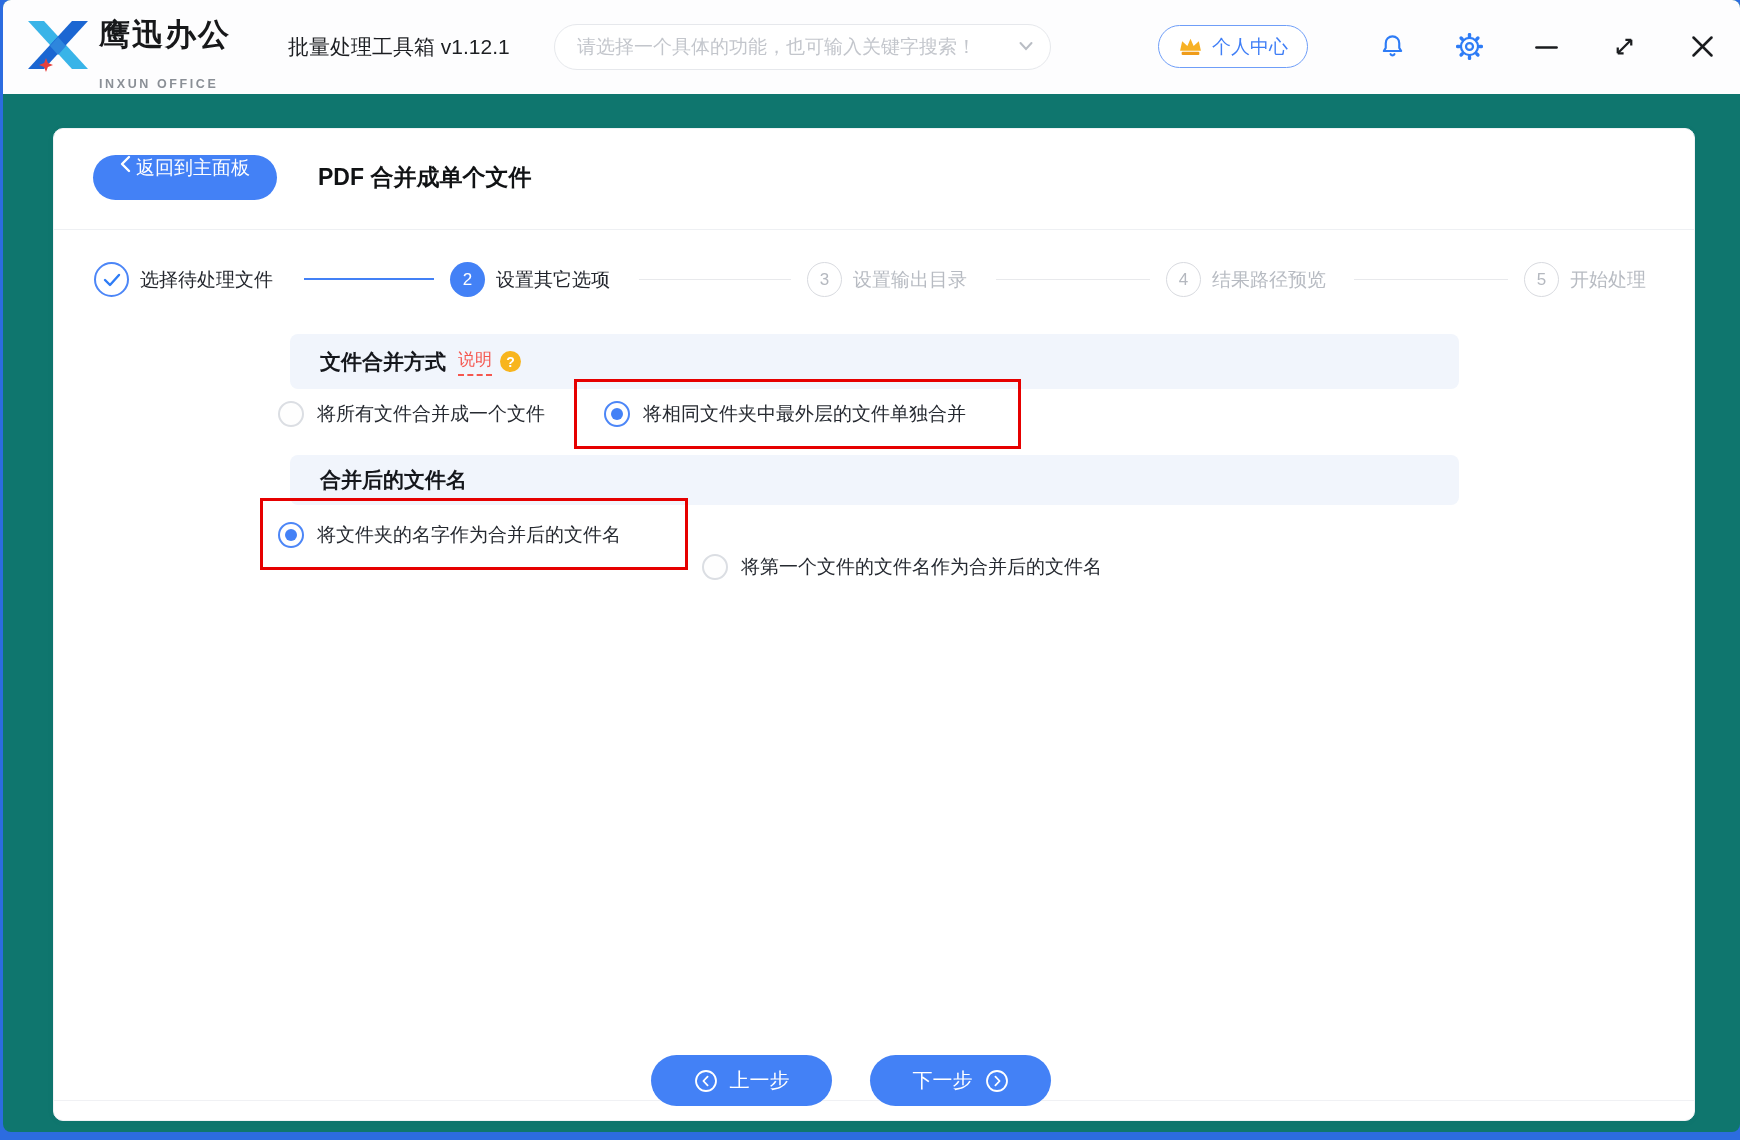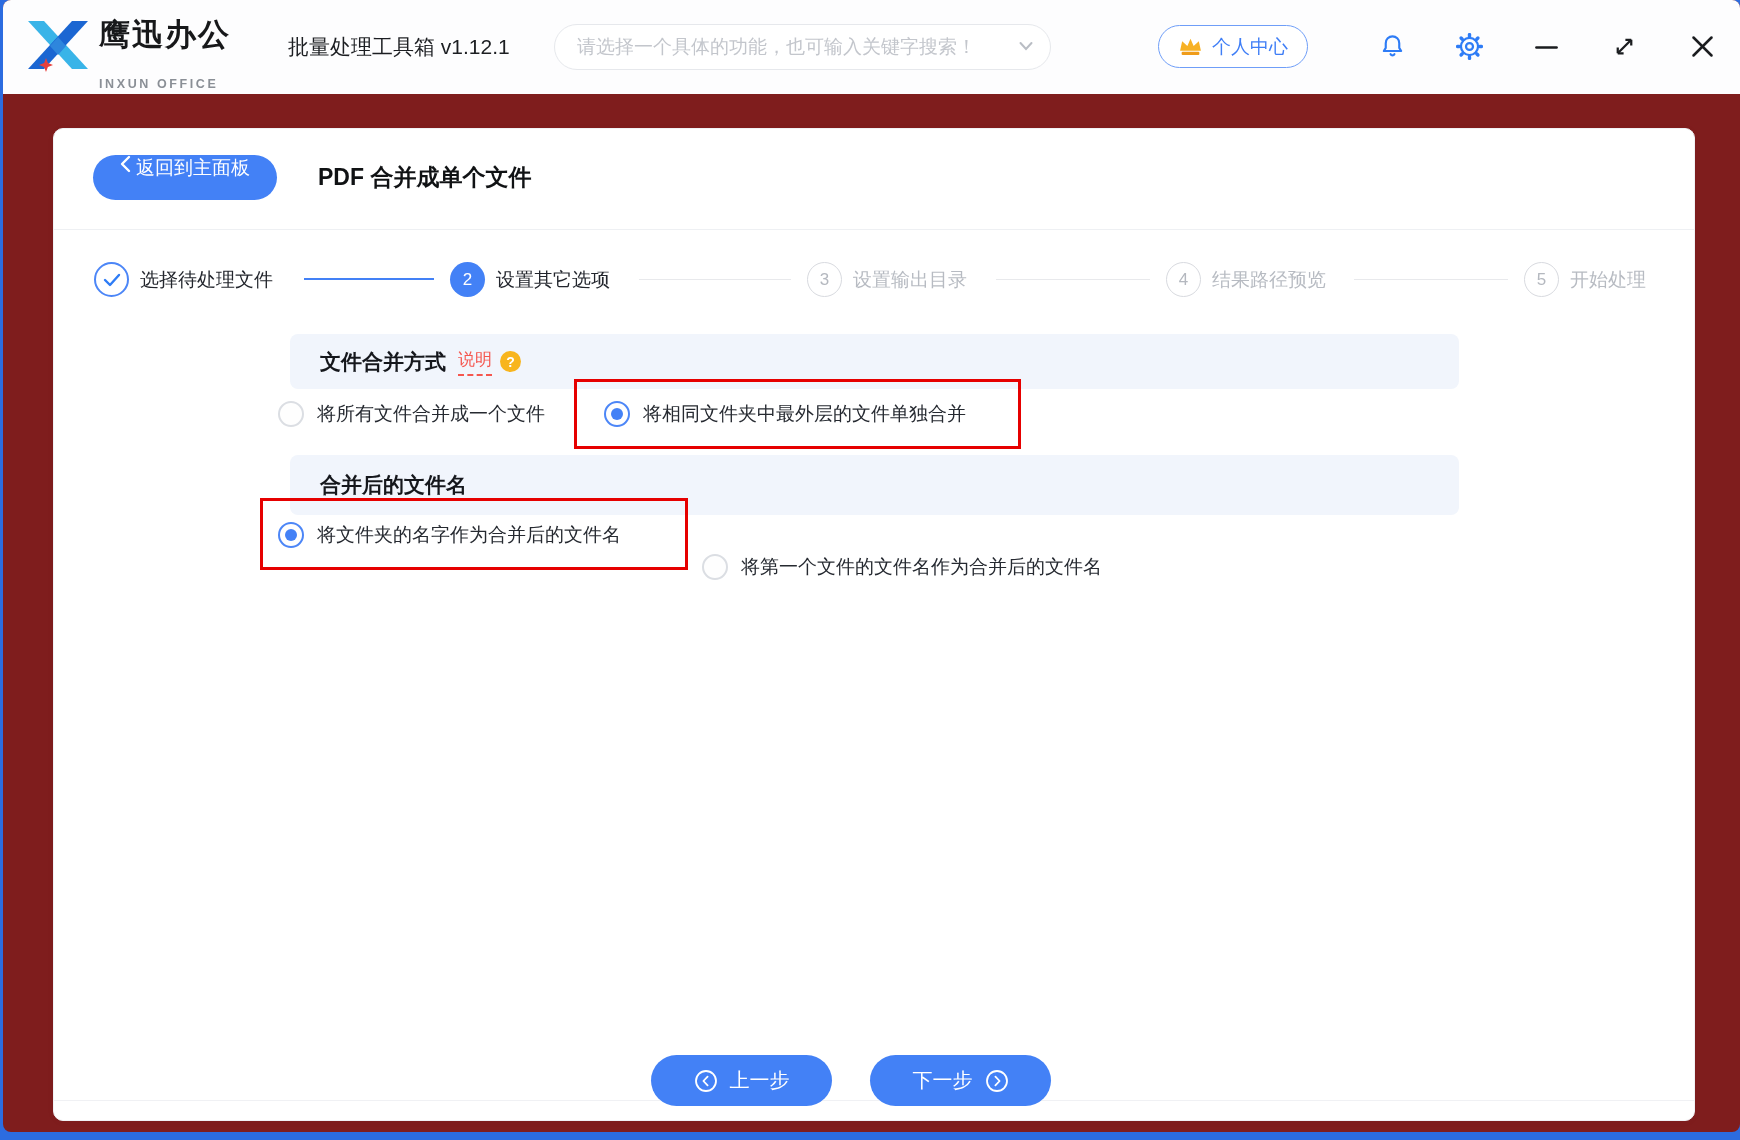--- a/index.html
+++ b/index.html
@@ -1,21 +1,21 @@
 <!DOCTYPE html>
 <html style="--primary: #4381f6; --highlight-red: #e60000; --accent-orange: #f8b51e; --danger-text: #f5564e; --section-bar-bg: #f1f5fc; --step-inactive: #b7bbc2; --dark-text: #23262d;"><head>
 <meta charset="utf-8">
 <style>
   * { margin:0; padding:0; box-sizing:border-box; }
   html,body { width:1740px; height:1140px; overflow:hidden; font-family:"Liberation Sans","DejaVu Sans",sans-serif; }
   body { background:#2c6ce0; }
 
   .window {
     position:absolute; left:3px; top:0; right:0; bottom:8px;
-    background:#7f1d1d; border-radius:8px; overflow:hidden;
+    background:#0f766e; border-radius:8px; overflow:hidden;
   }
 
   
   .hdr { position:absolute; left:0; top:0; right:0; height:94px; background:#fdfdfe; }
   .logo { position:absolute; left:22px; top:15px; width:66px; height:62px; }
   .brand { position:absolute; left:96px; top:17px; }
   .brand-cn { font-size:31px; font-weight:bold; color:#17181a; letter-spacing:2px; line-height:36px; }
   .brand-en { font-size:12.5px; color:#8a8f96; letter-spacing:2.6px; font-weight:bold;margin-top:24px; }
   .app-title { position:absolute; left:285px; top:33px; font-size:21px; color:#1c1e22; }
 
@@ -59,21 +59,21 @@
   .step-l { font-size:19px; color:var(--dark-text,#23262d); white-space:nowrap; }
   .step-l.dim { color:var(--step-inactive,#b7bbc2); }
   .conn { position:absolute; }
   .conn.blue { top:149px; height:2px; background:var(--primary,#4381f6); }
   .conn.gray { top:150px; height:1px; background:#e8e9ec; }
 
   
   .sec-bar { position:absolute; left:236px; width:1169px; background:var(--section-bar-bg,#f1f5fc);
     border-radius:8px; display:flex; align-items:center; padding:0 30px; gap:12px; }
   .sec-bar.b1 { top:205px; height:55px; }
-  .sec-bar.b2 { top:326px; height:60px;font-family:Liberation Mono, monospace; }
+  .sec-bar.b2 { top:326px; height:50px;font-family:Liberation Mono, monospace; }
   .sec-title { font-size:21px; font-weight:bold; color:#15171c; }
   .sec-help { font-size:17px; color:var(--danger-text,#f5564e); border-bottom:2px dashed var(--danger-text,#f5564e);
     padding-bottom:3px; cursor:pointer; }
   .help-dot { width:21px; height:21px; border-radius:50%; background:var(--accent-orange,#f8b51e);
     color:#fff; font-size:14px; font-weight:bold; display:flex; align-items:center; justify-content:center;
     cursor:pointer; margin-left:-4px; }
 
   
   .opt { position:absolute; height:32px; display:flex; align-items:center; gap:13px; cursor:pointer; }
   .radio { width:26px; height:26px; border-radius:50%; border:2px solid #dbdee3; background:#fefefe; flex:0 0 auto; position:relative; }

